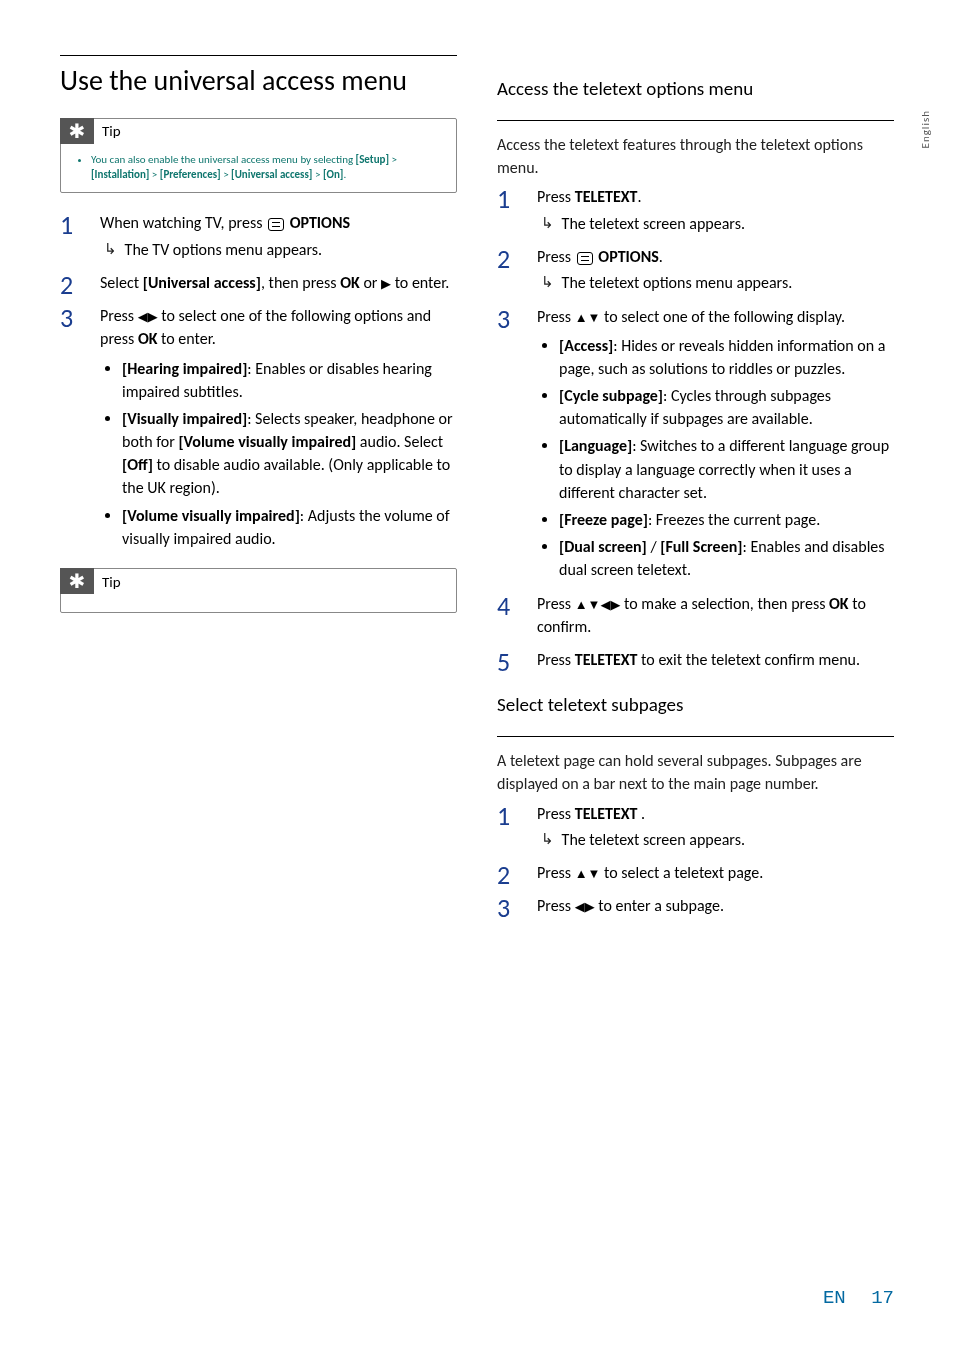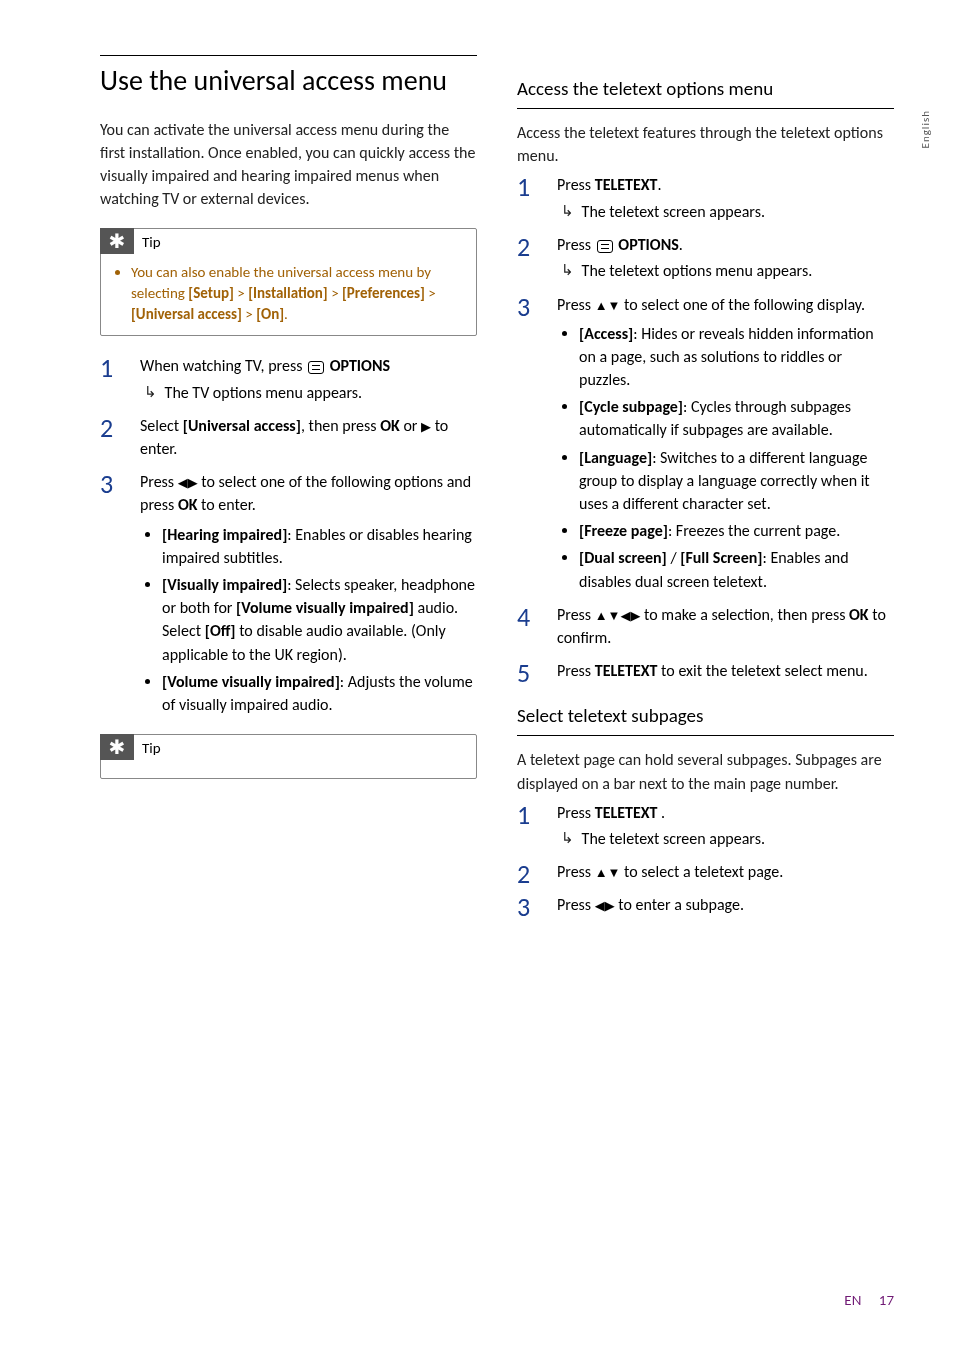--- a/index.html
+++ b/index.html
@@ -13,21 +13,20 @@
       background: #fff;
       color: #000;
       width: 954px;
       height: 1349px;
       position: relative;
       padding: 55px 60px 30px 60px;
     }
     .page-content {
       display: flex;
       gap: 40px;
-      margin-left: 40px;
     }
     .column {
       flex: 1;
       min-width: 0;
     }
     .sidebar {
       position: absolute;
       right: 22px;
       top: 110px;
       writing-mode: vertical-rl;
@@ -42,21 +41,21 @@
       font-weight: 400;
       border-top: 1.5px solid #000;
       padding-top: 8px;
       margin-bottom: 20px;
       line-height: 1.2;
     }
     h2 {
       font-size: 19px;
       font-weight: 400;
       border-bottom: 1px solid #000;
-      padding-bottom: 8px;
+      padding-bottom: 20px;
       margin-top: 22px;
       margin-bottom: 12px;
     }
     p {
       font-size: 16px;
       line-height: 1.45;
       color: #222;
       margin-bottom: 6px;
     }
     .tip-box {
@@ -88,23 +87,23 @@
     }
     .tip-label {
       font-size: 15px;
       color: #000000;
     }
     .tip-box ul {
       list-style: disc;
       padding: 0 14px 0 30px;
     }
     .tip-box li {
-      font-size: 15px;
+      font-size: 11px;
       line-height: 1.4;
-      color: #a16207;
+      color: #0f766e;
     }
     .steps {
       list-style: none;
       counter-reset: step;
       padding: 0;
     }
     .steps > li {
       position: relative;
       padding-left: 40px;
       margin-bottom: 10px;
@@ -171,37 +170,37 @@
       border-top: 1.5px solid #000;
     }
     .glyph {
       font-size: 13px;
       vertical-align: middle;
     }
     .footer {
       position: absolute;
       bottom: 40px;
       right: 60px;
-      font-size: 15px;
-      color: #701a75;
+      font-size: 19px;
+      color: #0369a1;
+      font-family: Liberation Mono, monospace;
     }
     .footer-lang {
       margin-right: 14px;
     }
   </style>
 </head>
 <body>
 
 <div class="sidebar">English</div>
 
 <div class="page-content">
 
   <div class="column">
     <h1>Use the universal access menu</h1>
-    <p>You can activate the universal access menu during the first installation. Once enabled, you can quickly access the visually impaired and hearing impaired menus when watching TV or external devices.</p>
 
     <div class="tip-box">
       <div class="tip-header">
         <div class="tip-icon-box">
             <span class="tip-icon">✱</span>
           </div>
         <span class="tip-label">Tip</span>
       </div>
       <ul>
         <li>
@@ -276,21 +275,21 @@
           <li><span class="bold">[Freeze page]</span><span>: Freezes the current page.</span></li>
           <li><span class="bold">[Dual screen]</span><span> / </span><span class="bold">[Full Screen]</span><span>: Enables and disables dual screen teletext.</span></li>
         </ul>
       </li>
       <li>
         <span class="step-num">4</span>
         <span>Press </span><span class="glyph">▲▼◀▶</span><span> to make a selection, then press </span><span class="bold">OK</span><span> to confirm.</span>
       </li>
       <li>
         <span class="step-num">5</span>
-        <span>Press </span><span class="bold">TELETEXT</span><span> to exit the teletext select menu.</span>
+        <span>Press </span><span class="bold">TELETEXT</span><span> to exit the teletext confirm menu.</span>
       </li>
     </ol>
 
     <h2>Select teletext subpages</h2>
     <p>A teletext page can hold several subpages. Subpages are displayed on a bar next to the main page number.</p>
 
     <ol class="steps">
       <li>
         <span class="step-num">1</span>
         <span>Press </span><span class="bold">TELETEXT</span><span> .</span>

